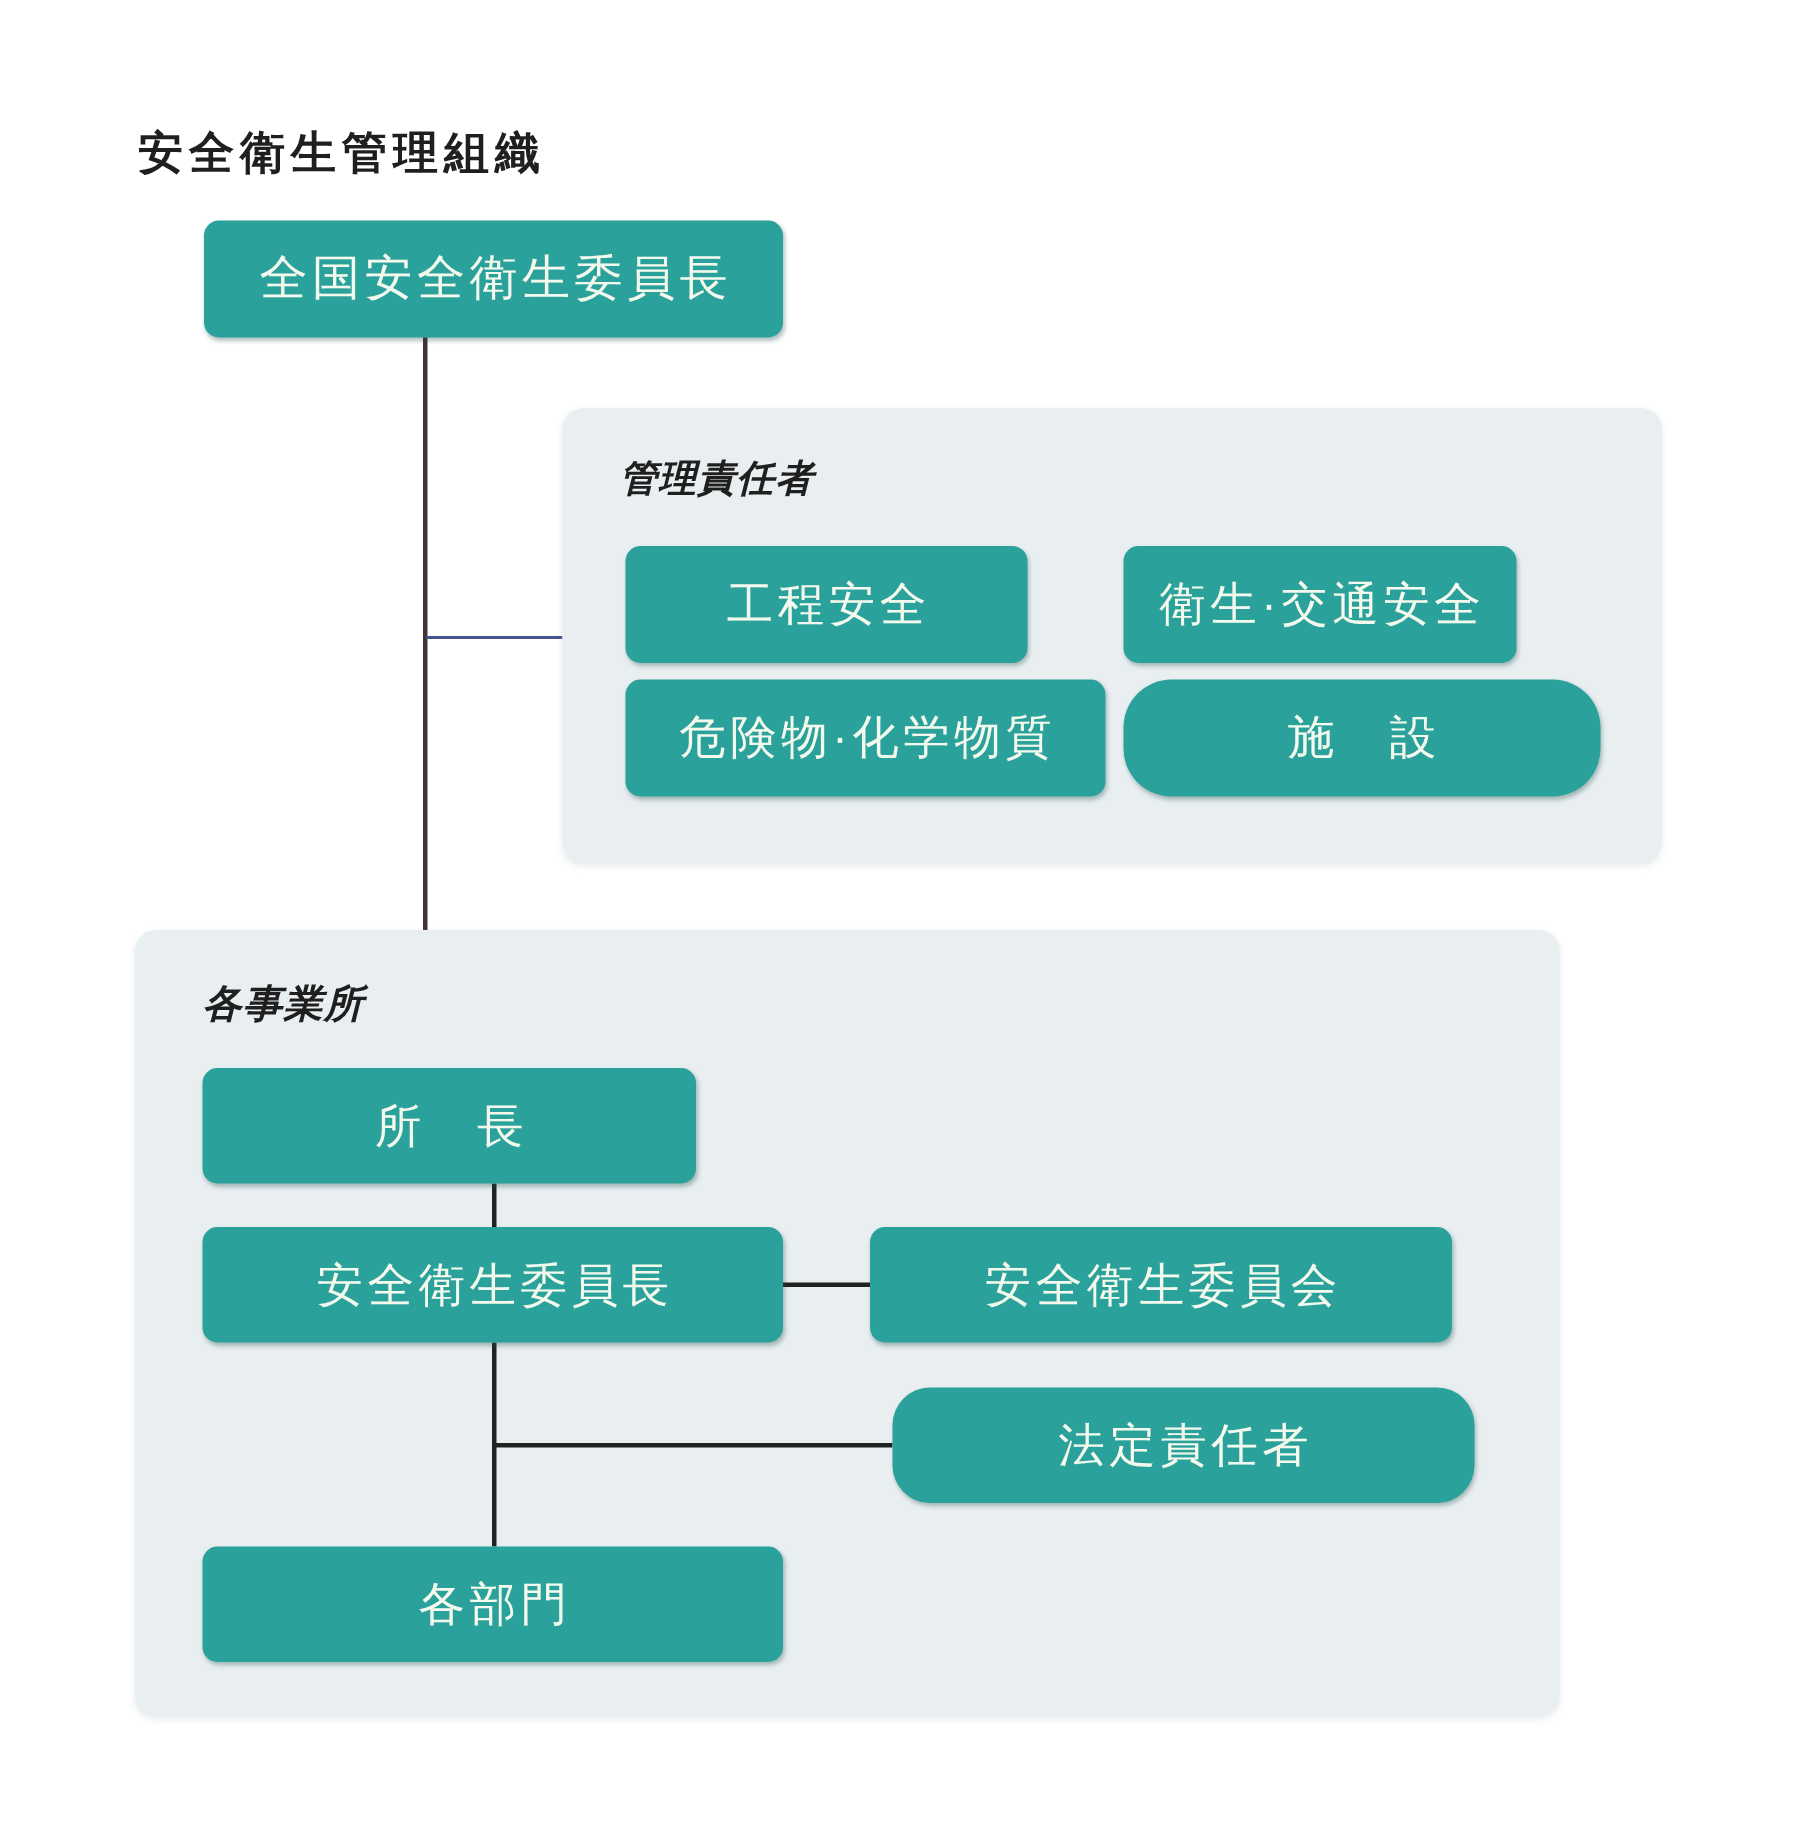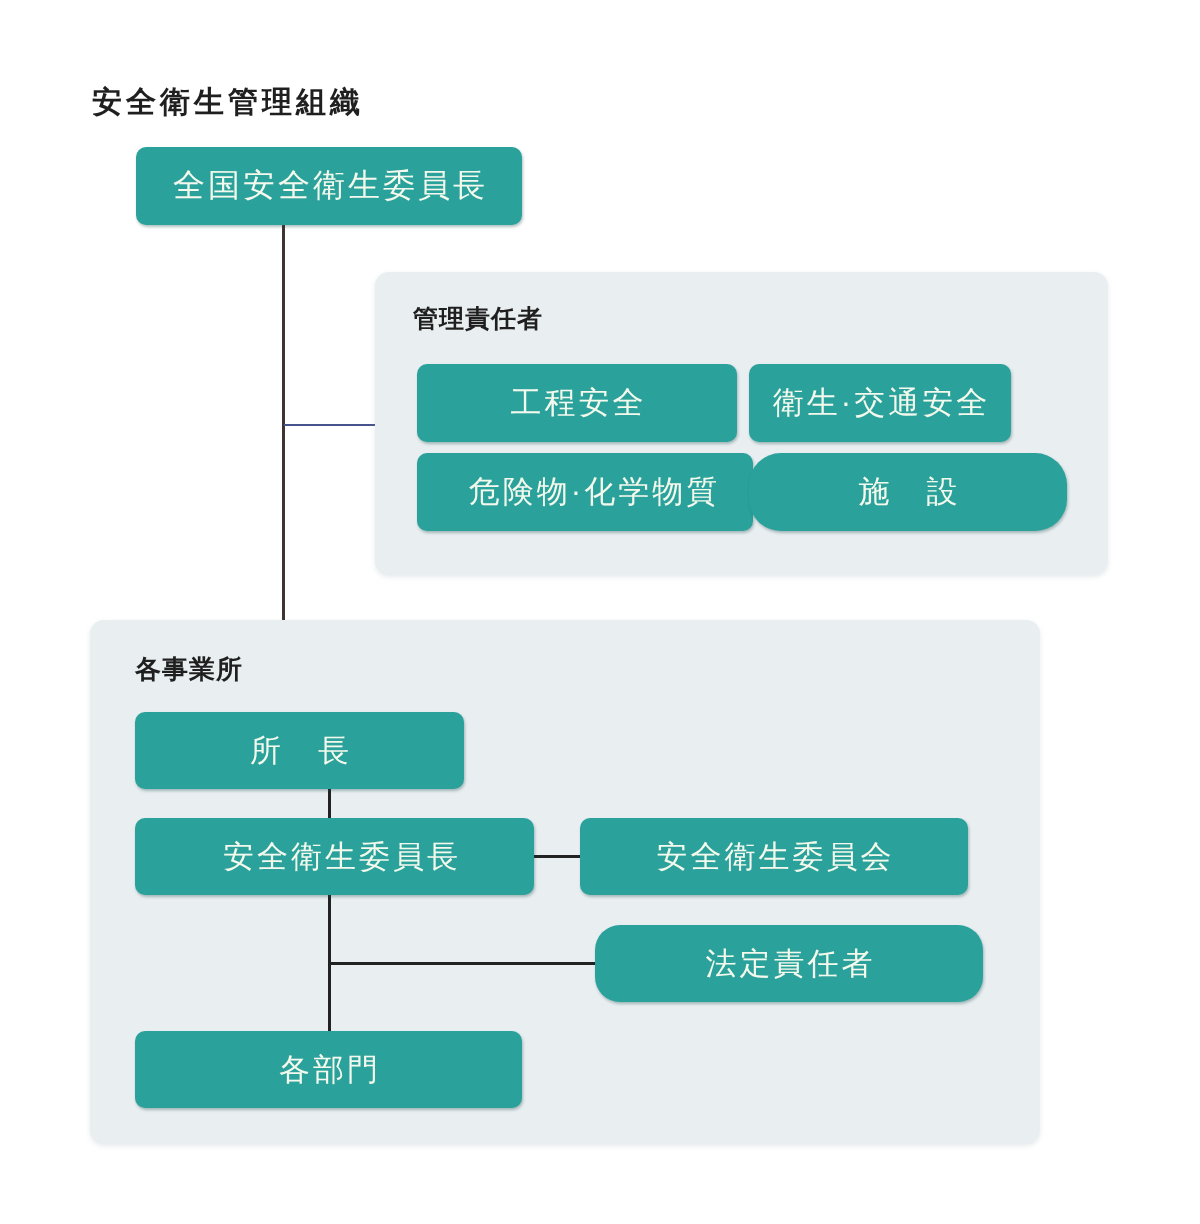--- a/index.html
+++ b/index.html
@@ -31,20 +31,21 @@
     border-radius: 14px;
     box-shadow: 0 2px 5px rgba(140, 160, 170, 0.22);
   }
   .panel-heading {
     position: absolute;
     font-size: 26px;
     font-weight: 700;
     letter-spacing: 1px;
     color: var(--heading-text, #1f1f1f);
     white-space: nowrap;
+    font-style: italic;
   }
   .node {
     position: absolute;
     background: var(--box-fill, #2aa19a);
     border-radius: 10px;
     display: flex;
     align-items: center;
     justify-content: center;
     color: var(--box-text, #f3f9ec);
     font-size: 31px;
@@ -82,34 +83,34 @@
   <div class="chart-title">安全衛生管理組織</div>
 
   <div class="node" style="left:93px; top:147px; width:386px; height:78px; font-size:32px;margin-left:43px;">全国安全衛生委員長</div>
 
   <div class="line v-main" style="left:282px; top:225px; height:395px;"></div>
 
   <div class="line h-navy" style="left:284px; top:424px; width:91px;"></div>
 
   <div class="panel" style="left:375px; top:272px; width:733px; height:303px;">
     <div class="panel-heading" style="left:38px; top:30px; font-size:25px;">管理責任者</div>
-    <div class="node" style="left:42px; top:92px; width:320px; height:78px;">工程安全</div>
+    <div class="node" style="left:42px; top:92px; width:268px; height:78px;">工程安全</div>
     <div class="node" style="left:374px; top:92px; width:262px; height:78px;">衛生·交通安全</div>
-    <div class="node" style="left:42px; top:181px; width:320px; height:78px;padding-left:16px;">危険物·化学物質</div>
+    <div class="node" style="left:42px; top:181px; width:320px; height:78px;">危険物·化学物質</div>
     <div class="node" style="left:374px; top:181px; width:318px; height:78px;border-radius:32px;">施　設</div>
   </div>
 
   <div class="panel" style="left:90px; top:620px; width:950px; height:524px;">
     <div class="panel-heading" style="left:45px; top:32px;">各事業所</div>
 
     <div class="line v-dark" style="left:238px; top:169px; height:29px;"></div>
     <div class="line h-dark" style="left:432px; top:235px; width:73px;"></div>
     <div class="line v-dark" style="left:238px; top:275px; height:136px;"></div>
     <div class="line h-dark" style="left:238px; top:342px; width:267px;"></div>
 
     <div class="node" style="left:45px; top:92px; width:329px; height:77px;">所　長</div>
-    <div class="node" style="left:45px; top:198px; width:387px; height:77px;padding-left:12px;">安全衛生委員長</div>
+    <div class="node" style="left:45px; top:198px; width:387px; height:77px;">安全衛生委員長</div>
     <div class="node" style="left:490px; top:198px; width:388px; height:77px;">安全衛生委員会</div>
     <div class="node" style="left:505px; top:305px; width:388px; height:77px;border-radius:25px;">法定責任者</div>
     <div class="node" style="left:45px; top:411px; width:387px; height:77px;">各部門</div>
   </div>
 
 </div>
 
 </body></html>

